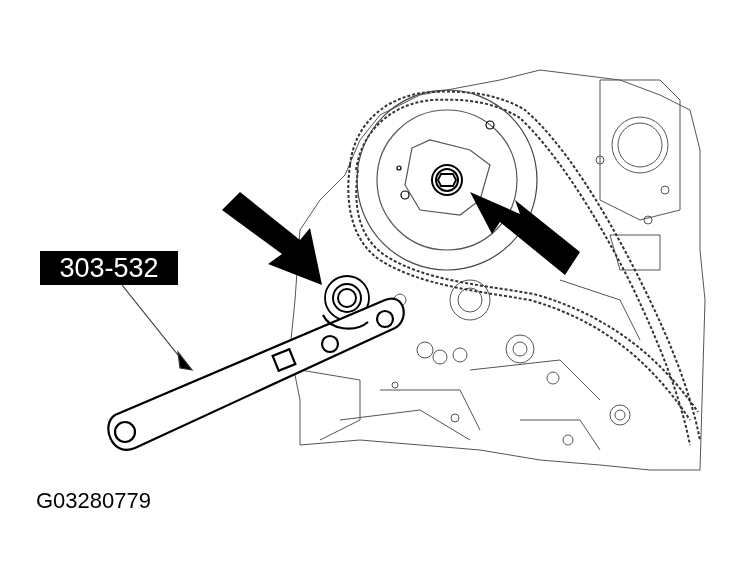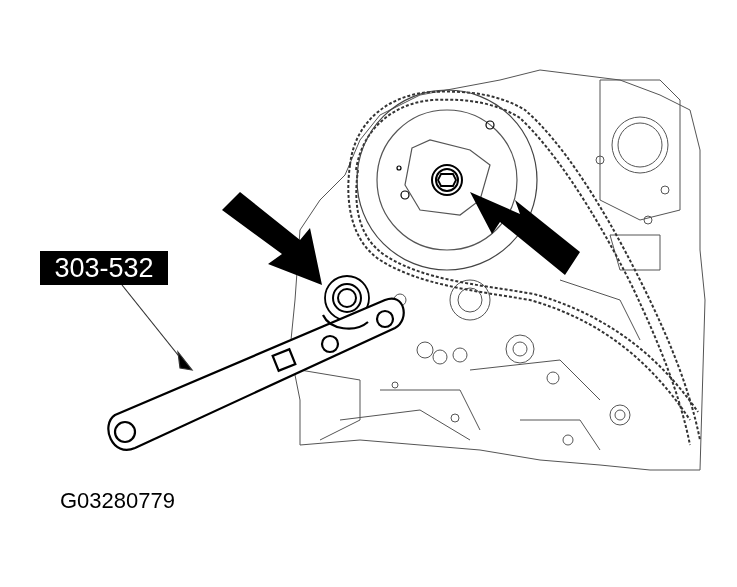--- a/index.html
+++ b/index.html
@@ -1,26 +1,25 @@
 <!DOCTYPE html>
 <html><head>
 <meta charset="utf-8">
 <style>
   html, body { margin:0; padding:0; background:#ffffff; }
   body { width:737px; height:587px; position:relative; overflow:hidden; font-family:"Liberation Sans", sans-serif; }
   #figure { position:absolute; left:0; top:0; width:737px; height:587px; }
   .tool-label {
-    position:absolute; left:40px; top:251px; width:128px; height:34px;
+    position:absolute; left:40px; top:251px; width:138px; height:34px;
     background:#000; color:#fff; font-size:27px; line-height:34px; text-align:center;
     font-family:"Liberation Sans", sans-serif; letter-spacing:0px;
   }
   .fig-id {
     position:absolute; left:36px; top:488px; font-size:22px; color:#000;
     font-family:"Liberation Sans", sans-serif;
-    margin-left:24px;
   }
 </style>
 </head>
 <body>
 
 <svg id="figure" viewBox="0 0 737 587" xmlns="http://www.w3.org/2000/svg">
   <g fill="none" stroke="#000" stroke-width="1.2">
 
     <g stroke="#555" stroke-width="1">
       <path d="M300 230 L320 200 L345 175 L360 140 L380 115 L420 95 L500 80 L540 70 L580 75 L620 80 L660 95 L690 110 L700 150 L700 250 L705 300 L700 470 L650 470 L600 465 L540 460 L480 450 L420 445 L360 440 L300 445 L300 400 L290 350 L295 300 Z"></path>

